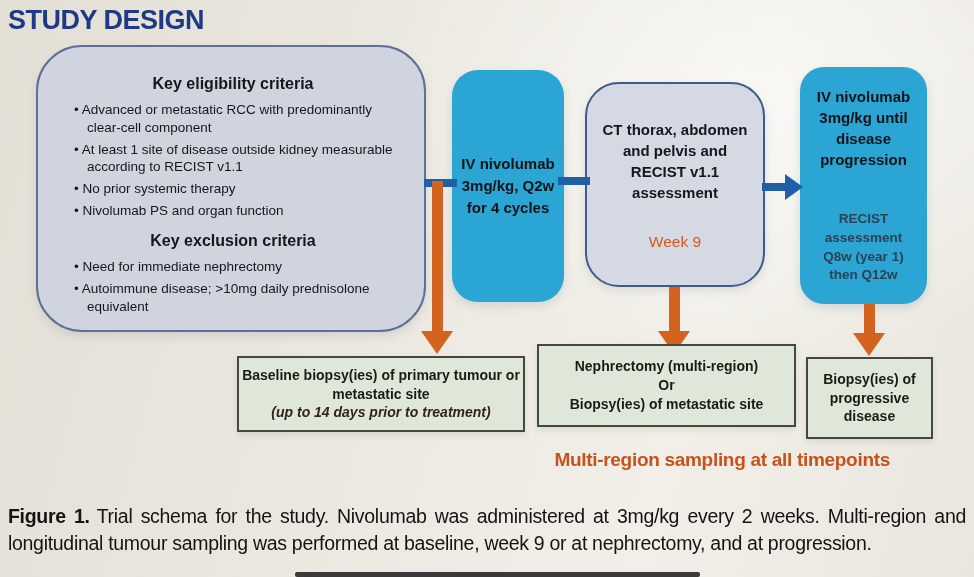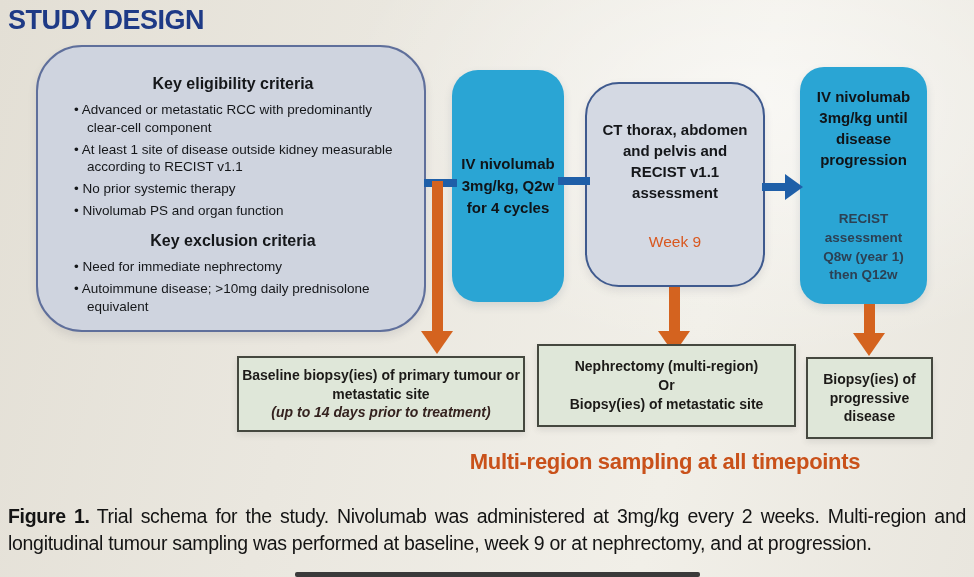--- a/index.html
+++ b/index.html
@@ -90,21 +90,21 @@
     text-align:center; font-weight:bold; font-size:14px; line-height:1.35; color:#1c1a18;
     box-shadow:0 3px 6px rgba(70,70,70,0.12);
   }
   .biopsy-1 { left:237px; top:356px; width:288px; height:76px; }
   .biopsy-2 { left:537px; top:344px; width:259px; height:83px; }
   .biopsy-3 { left:806px; top:357px; width:127px; height:82px; }
   .biopsy-italic { font-style:italic; color:#34221f; }
 
   .sampling-headline {
     position:absolute; left:440px; top:449px; width:450px;
-    text-align:center; font-weight:bold; font-size:22px; letter-spacing:-0.3px;
+    text-align:right; font-weight:bold; font-size:19px; letter-spacing:-0.3px;
     color:#c9511a;
   }
 
   .figure-caption {
     position:absolute; left:8px; top:503px; width:958px;
     font-size:19.5px; line-height:1.38; letter-spacing:-0.3px;
     color:#141414; text-align:justify;
   }
   .figure-caption b { margin-right:7px; }
 

